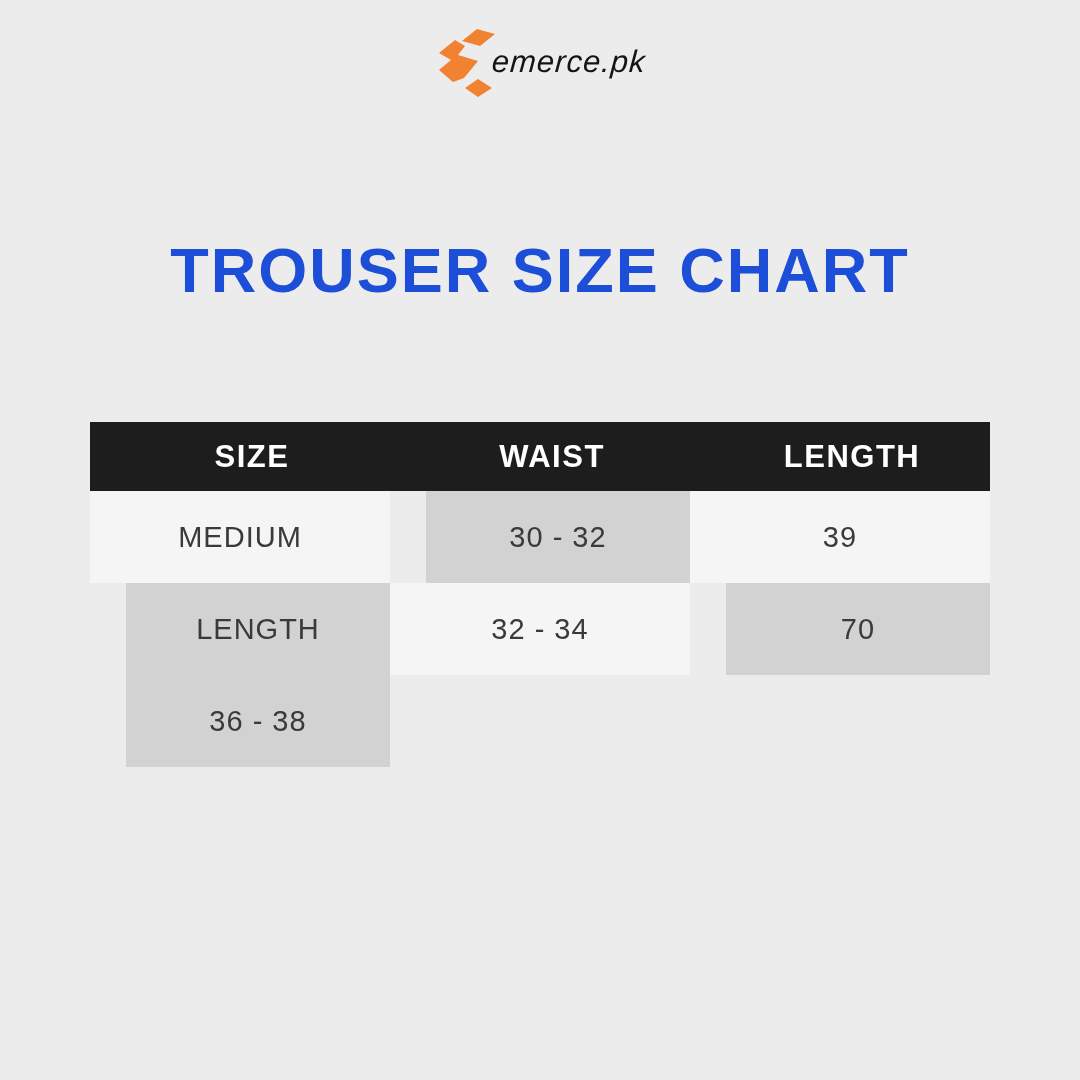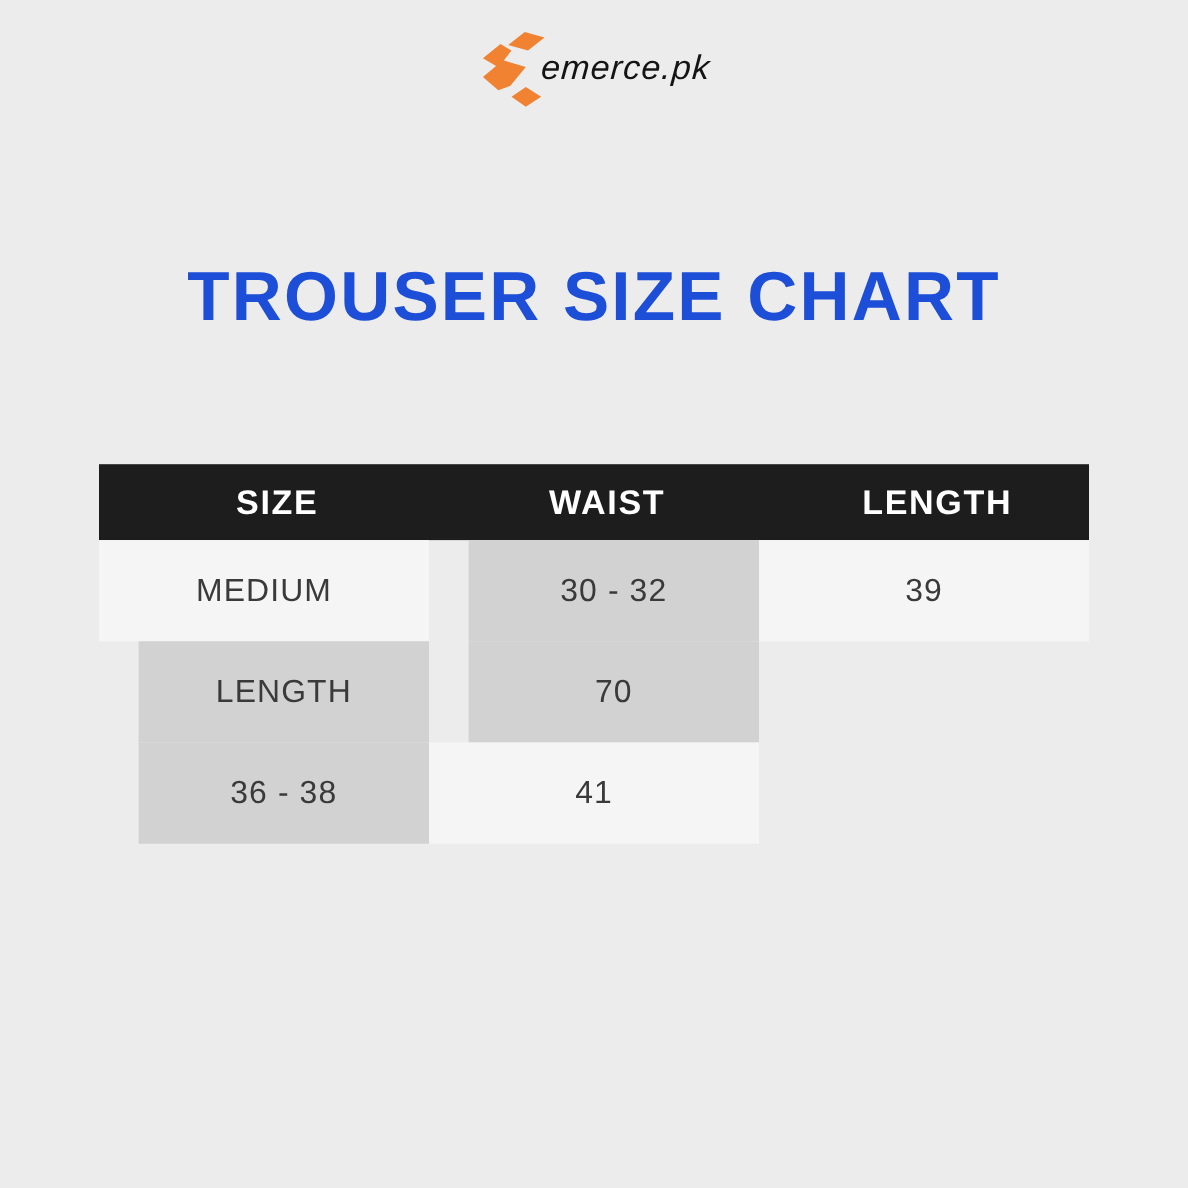--- a/index.html
+++ b/index.html
@@ -131,22 +131,22 @@
     </div>
 
     <div class="trow">
       <div class="td light">MEDIUM</div>
       <div class="td dark">30 - 32</div>
       <div class="td light">39</div>
     </div>
 
     <div class="trow">
       <div class="td dark">LENGTH</div>
+      <div class="td light">32 - 34</div>
       <div class="td dark">70</div>
     </div>
 
     <div class="trow">
       <div class="td dark">36 - 38</div>
-      <div class="td light">41</div>
     </div>
 
   </div>
 </div>
 
 </body></html>

